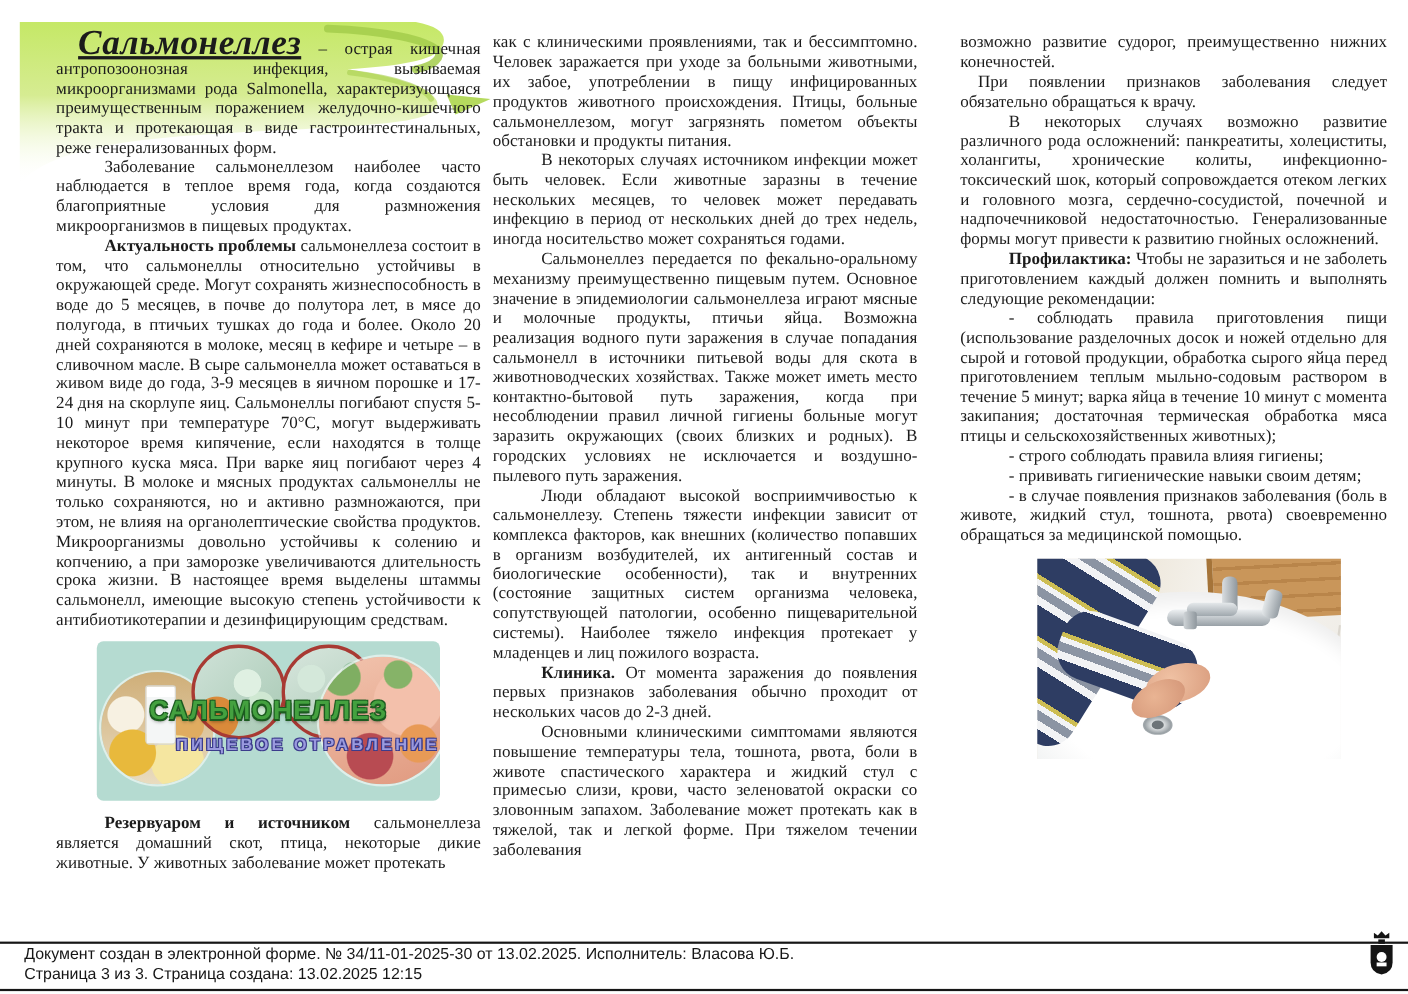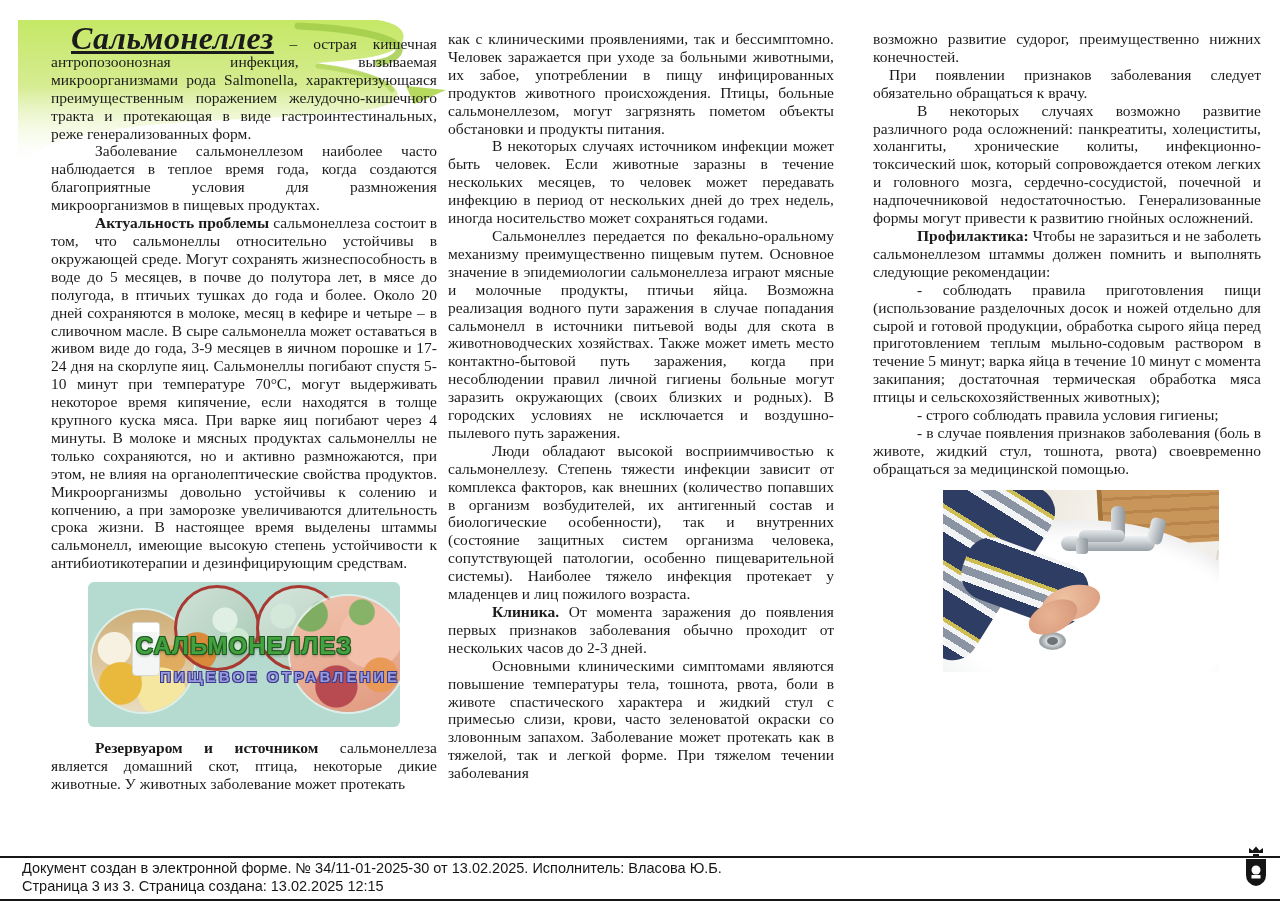--- a/index.html
+++ b/index.html
@@ -185,23 +185,24 @@
   <p class="indent">Сальмонеллез передается по фекально-оральному механизму преимущественно пищевым путем. Основное значение в эпидемиологии сальмонеллеза играют мясные и молочные продукты, птичьи яйца. Возможна реализация водного пути заражения в случае попадания сальмонелл в источники питьевой воды для скота в животноводческих хозяйствах. Также может иметь место контактно-бытовой путь заражения, когда при несоблюдении правил личной гигиены больные могут заразить окружающих (своих близких и родных). В городских условиях не исключается и воздушно-пылевого путь заражения.</p>
   <p class="indent">Люди обладают высокой восприимчивостью к сальмонеллезу. Степень тяжести инфекции зависит от комплекса факторов, как внешних (количество попавших в организм возбудителей, их антигенный состав и биологические особенности), так и внутренних (состояние защитных систем организма человека, сопутствующей патологии, особенно пищеварительной системы). Наиболее тяжело инфекция протекает у младенцев и лиц пожилого возраста.</p>
   <p class="indent gap"><span class="lead">Клиника.</span><span> От момента заражения до появления первых признаков заболевания обычно проходит от нескольких часов до 2-3 дней.</span></p>
   <p class="indent">Основными клиническими симптомами являются повышение температуры тела, тошнота, рвота, боли в животе спастического характера и жидкий стул с примесью слизи, крови, часто зеленоватой окраски со зловонным запахом. Заболевание может протекать как в тяжелой, так и легкой форме. При тяжелом течении заболевания</p>
 </div>
 
 <div class="col col3">
   <p>возможно развитие судорог, преимущественно нижних конечностей.</p>
   <p class="indent-sm">При появлении признаков заболевания следует обязательно обращаться к врачу.</p>
   <p class="indent">В некоторых случаях возможно развитие различного рода осложнений: панкреатиты, холециститы, холангиты, хронические колиты, инфекционно-токсический шок, который сопровождается отеком легких и головного мозга, сердечно-сосудистой, почечной и надпочечниковой недостаточностью. Генерализованные формы могут привести к развитию гнойных осложнений.</p>
-  <p class="indent gap"><span class="lead">Профилактика:</span><span> Чтобы не заразиться и не заболеть сальмонеллезом штаммы должен помнить и выполнять следующие рекомендации:</span></p>
+  <p class="indent gap"><span class="lead">Профилактика:</span><span> Чтобы не заразиться и не заболеть приготовлением каждый должен помнить и выполнять следующие рекомендации:</span></p>
   <p class="indent">- соблюдать правила приготовления пищи (использование разделочных досок и ножей отдельно для сырой и готовой продукции, обработка сырого яйца перед приготовлением теплым мыльно-содовым раствором в течение 5 минут; варка яйца в течение 10 минут с момента закипания; достаточная термическая обработка мяса птицы и сельскохозяйственных животных);</p>
-  <p class="indent">- строго соблюдать правила условия гигиены;</p>
+  <p class="indent">- строго соблюдать правила влияя гигиены;</p>
+  <p class="indent">- прививать гигиенические навыки своим детям;</p>
   <p class="indent">- в случае появления признаков заболевания (боль в животе, жидкий стул, тошнота, рвота) своевременно обращаться за медицинской помощью.</p>
 
   <div class="wash-img">
     <div class="wood-box"></div>
     <div class="tile-seam seam1"></div>
     <div class="tile-seam seam2"></div>
     <div class="sink"></div>
     <div class="faucet-neck"></div>
     <div class="faucet-plate"></div>
     <div class="faucet-arm"></div>

